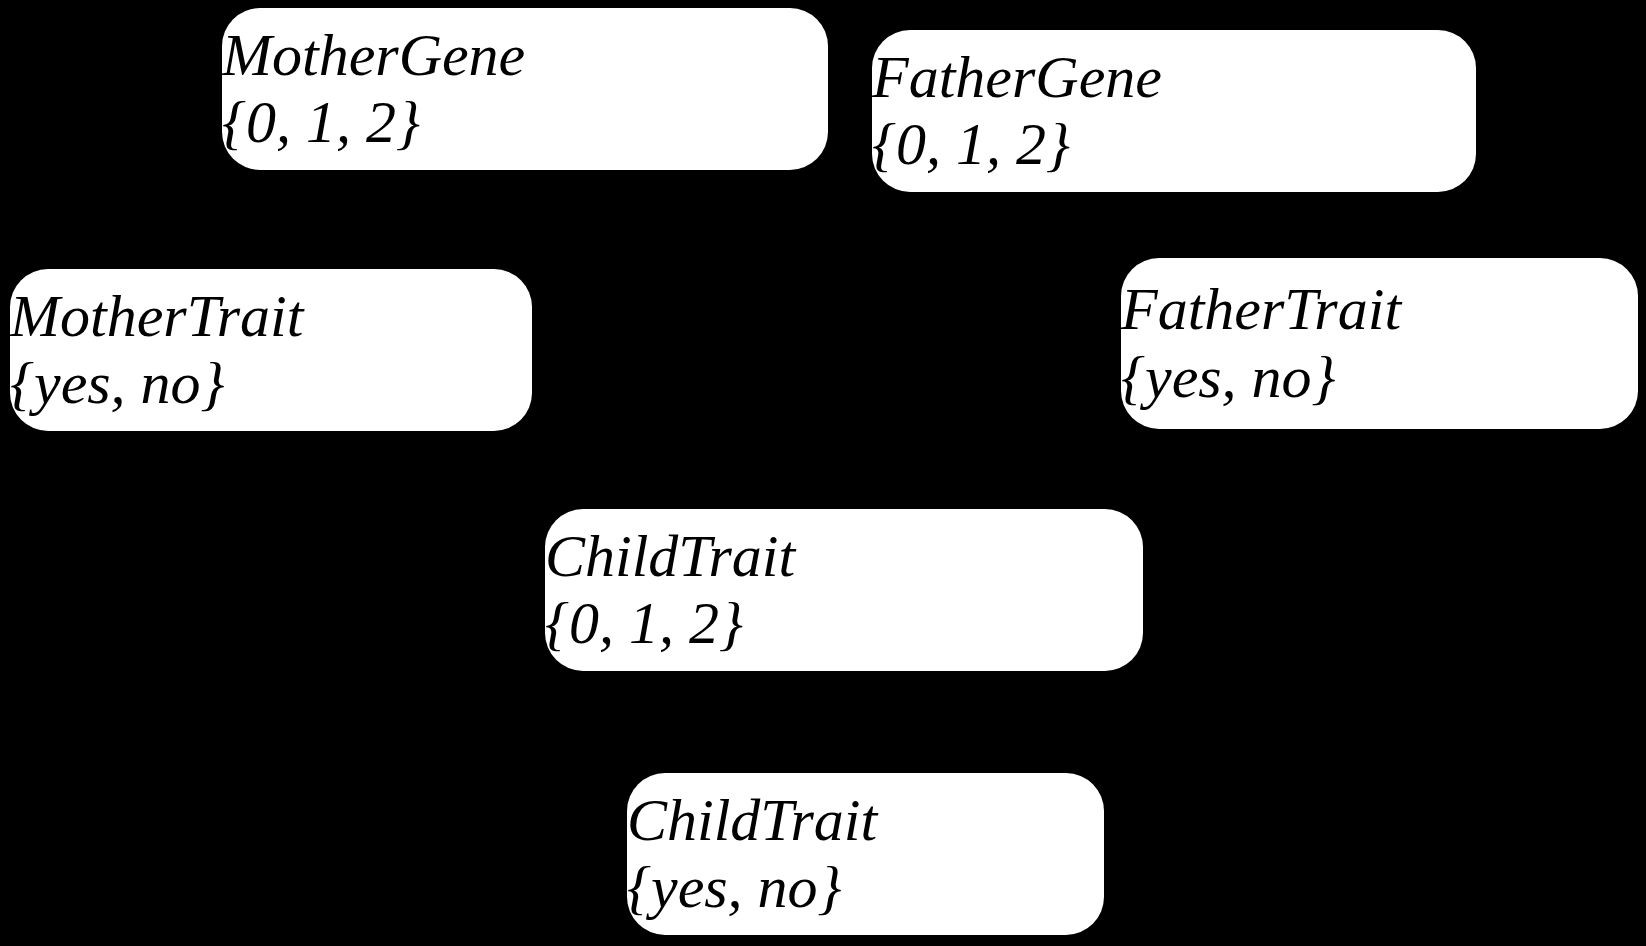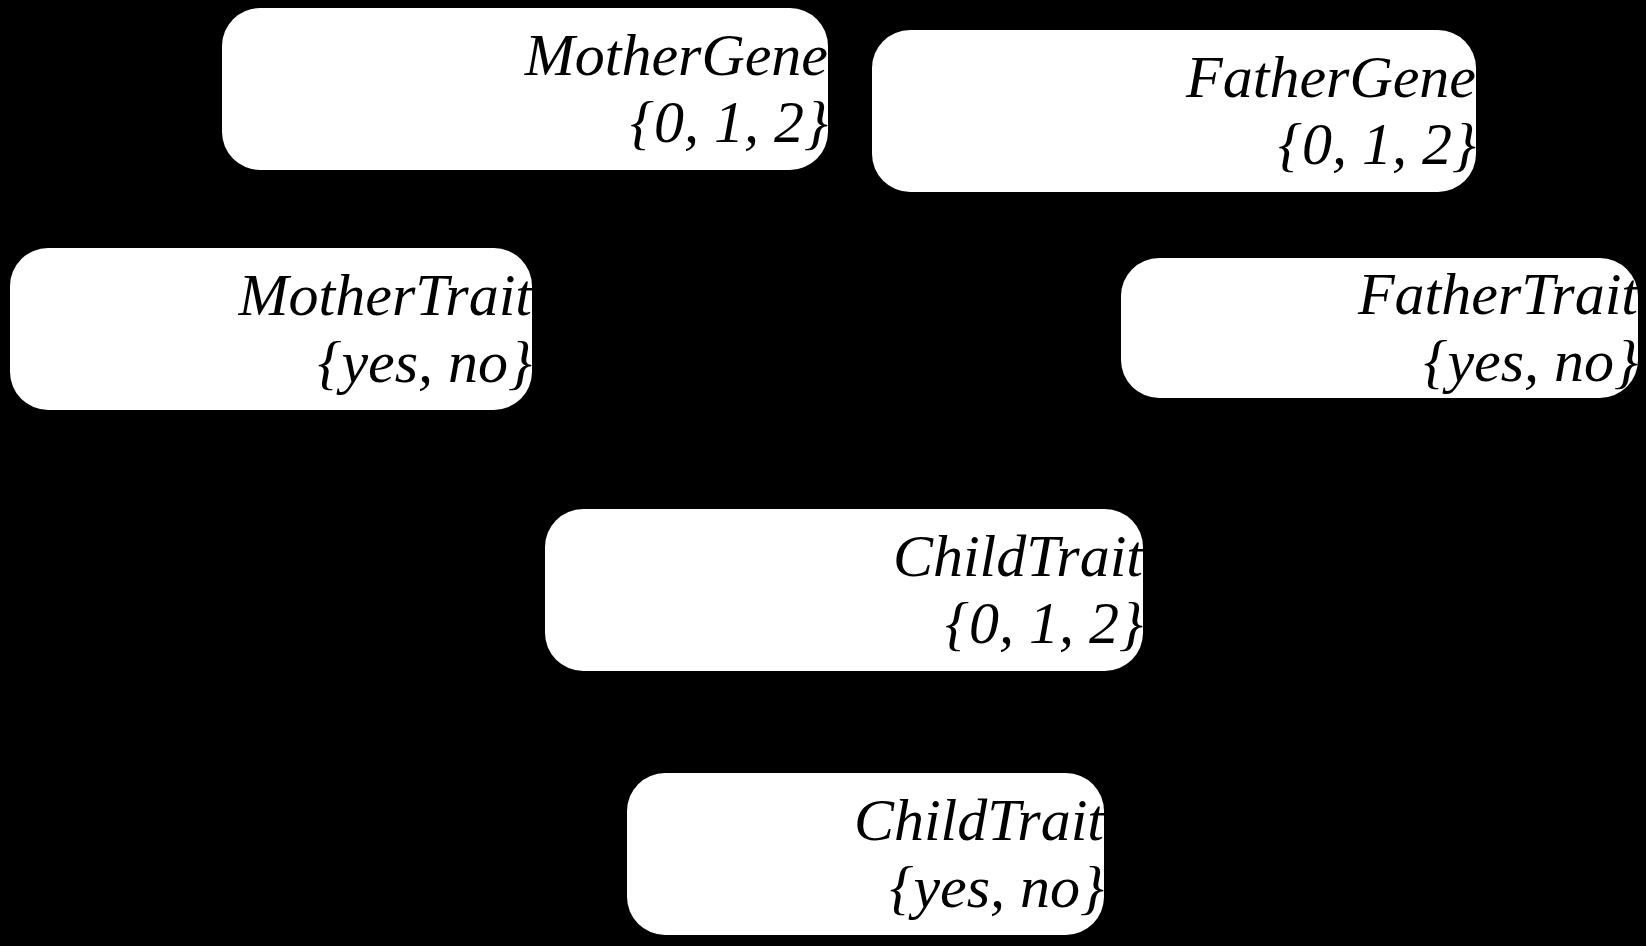--- a/index.html
+++ b/index.html
@@ -15,37 +15,37 @@
     overflow: hidden;
     font-family: "Liberation Serif", "DejaVu Serif", serif;
   }
   .node {
     position: absolute;
     background: #ffffff;
     border-radius: 38px;
     color: #000000;
     display: flex;
     flex-direction: column;
-    align-items: flex-end;
+    align-items: flex-start;
     justify-content: center;
     text-align: center;
     font-style: italic;
     font-size: 60px;
     line-height: 1.12;
   }
   .node .node-label,
   .node .node-domain {
     display: block;
     white-space: nowrap;
   }
   
   .node-mother-gene  { left: 222px;  top: 8px;   width: 606px; height: 162px; }
   .node-father-gene  { left: 872px;  top: 8px;   width: 604px; height: 162px; margin-top: 22px; }
-  .node-mother-trait { left: 10px;   top: 248px; width: 522px; height: 162px; }
-  .node-father-trait { left: 1121px; top: 258px; width: 517px; height: 140px; }
+  .node-mother-trait { left: 10px;   top: 269px; width: 522px; height: 162px; }
+  .node-father-trait { left: 1121px; top: 258px; width: 517px; height: 171px; }
   .node-child-gene   { left: 545px;  top: 509px; width: 598px; height: 162px; }
   .node-child-trait  { left: 608px;  top: 773px; width: 477px; height: 162px; margin-left: 19px; }
 </style>
 </head>
 <body>
 
 <div class="canvas">
 
   <div class="node node-mother-gene">
     <span class="node-label">MotherGene</span>

